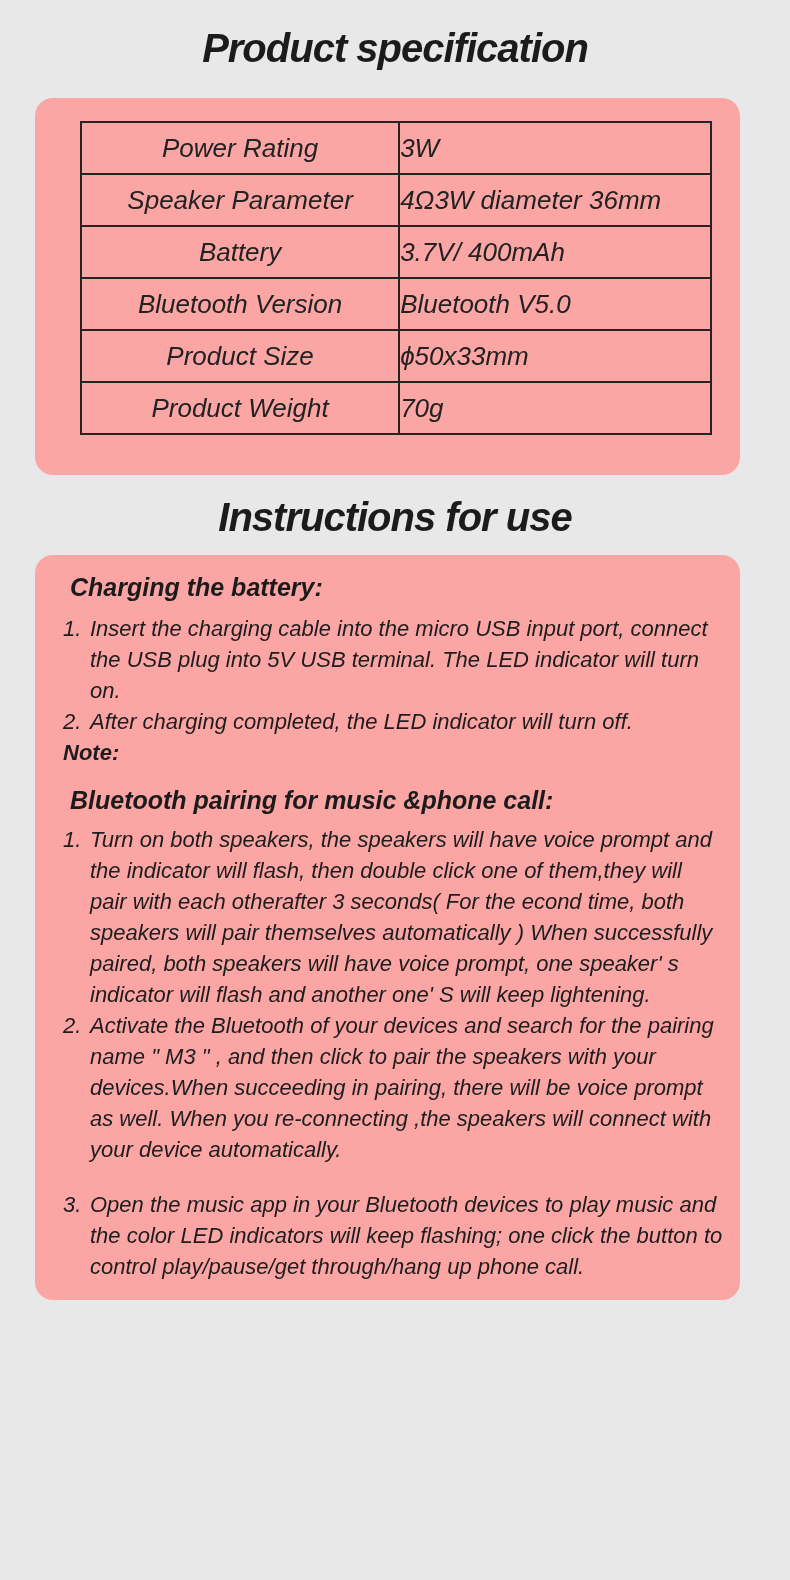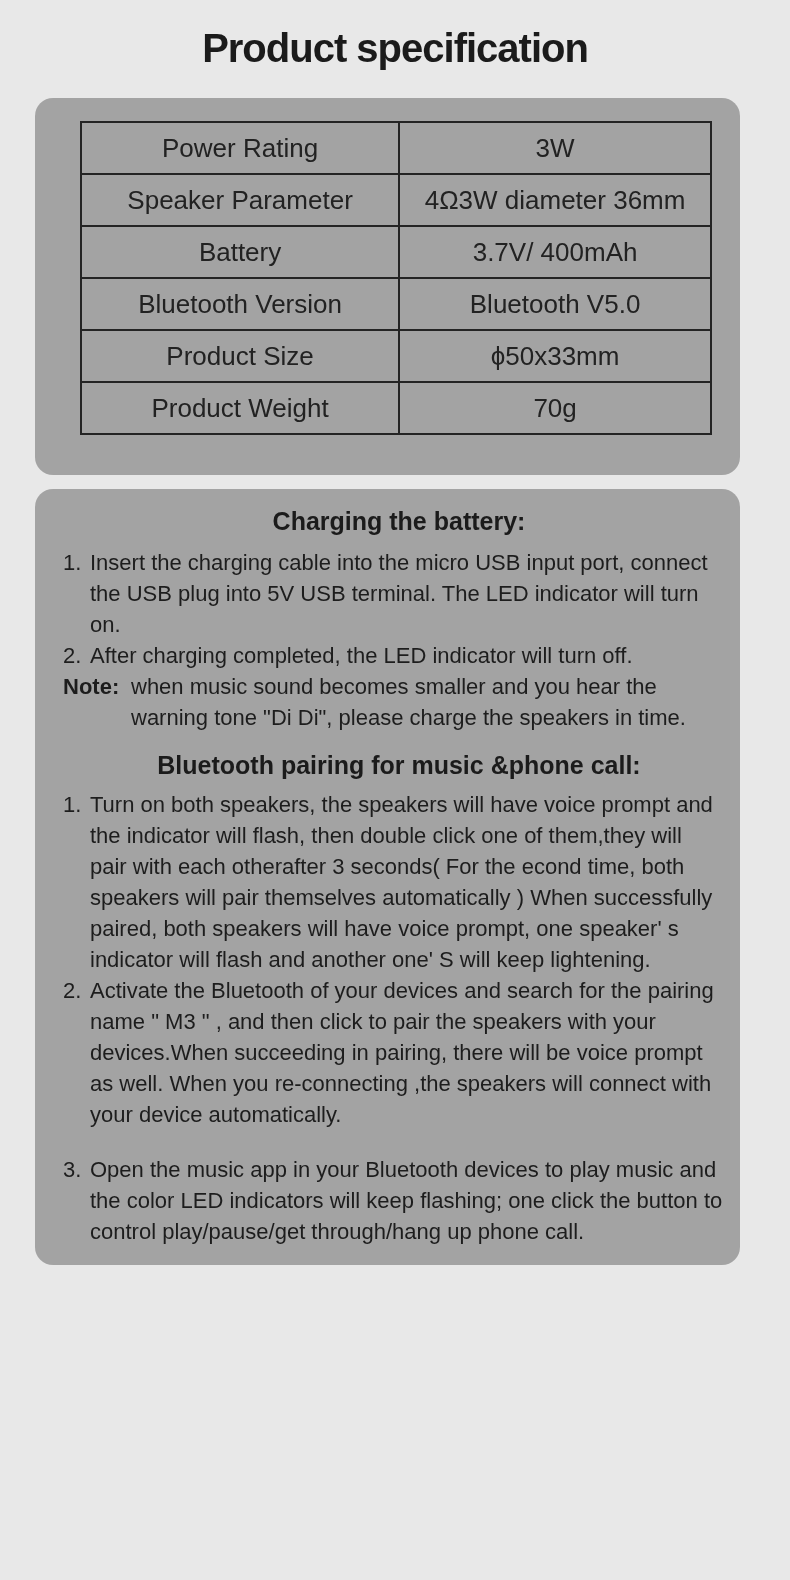--- a/index.html
+++ b/index.html
@@ -1,15 +1,15 @@
 <!DOCTYPE html>
 <html><head>
 <meta charset="utf-8">
 <style>
-  * { box-sizing: border-box; }
+  * { box-sizing: border-box; font-style: italic; }
   html, body { margin: 0; padding: 0; }
   body {
     width: 790px;
     height: 1580px;
     background: #e8e8e8;
     font-family: "Liberation Sans", sans-serif;
     color: #1d1d1d;
     overflow: hidden;
   }
   .page-title {
@@ -19,21 +19,21 @@
     font-size: 40px;
     line-height: 48px;
     font-weight: 700;
     letter-spacing: -1px;
     color: #1b1b1b;
   }
   .page-title.second {
     padding-top: 18px;
   }
   .card {
-    background: #a3a3a3;
+    background: #fca5a5;
     border-radius: 18px;
     margin: 26px 50px 0 35px;
   }
   .card.spec-card {
     padding: 23px 28px 40px 45px;
   }
   .card.instructions-card {
     margin-top: 14px;
     padding: 16px 12px 18px 28px;
   }
@@ -46,32 +46,31 @@
     height: 52px;
     font-size: 26px;
     color: #222;
     padding: 0;
   }
   td.spec-label-cell {
     width: 50.5%;
     text-align: center;
   }
   td.spec-value-cell {
-    text-align: center;
+    text-align: left;
     padding-left: 18px;
   }
   .section-heading {
     margin: 0;
     font-size: 25px;
     line-height: 32px;
     font-weight: 700;
     color: #1b1b1b;
     padding-left: 7px;
     margin-bottom: 10px;
-    text-align: center;
   }
   .section-heading.pairing {
     margin-top: 16px;
     margin-bottom: 8px;
   }
   .step {
     display: flex;
     font-size: 22px;
     line-height: 31px;
     color: #1d1d1d;
@@ -123,38 +122,38 @@
           <td class="spec-value-cell">ϕ50x33mm</td>
         </tr>
         <tr>
           <td class="spec-label-cell">Product Weight</td>
           <td class="spec-value-cell">70g</td>
         </tr>
       </tbody>
     </table>
   </section>
 
+  <h1 class="page-title second">Instructions for use</h1>
 
   <section class="card instructions-card">
 
     <h2 class="section-heading">Charging the battery:</h2>
 
     <div class="step">
       <span class="step-num">1.</span>
       <div class="step-text">Insert the charging cable into the micro USB input port, connect the USB plug into 5V USB terminal. The LED indicator will turn on.</div>
     </div>
 
     <div class="step">
       <span class="step-num">2.</span>
       <div class="step-text">After charging completed, the LED indicator will turn off.</div>
     </div>
 
     <div class="step note-row">
       <span class="step-num">Note:</span>
-      <div class="step-text">when music sound becomes smaller and you hear the warning tone "Di Di",  please charge the speakers in time.</div>
     </div>
 
     <h2 class="section-heading pairing">Bluetooth pairing for music &amp;phone call:</h2>
 
     <div class="step">
       <span class="step-num">1.</span>
       <div class="step-text">Turn on both speakers, the speakers will have voice prompt and the indicator will flash, then double click one of them,they will pair with each otherafter 3 seconds( For the  econd time, both speakers will pair themselves automatically ) When successfully paired, both speakers will have voice prompt, one speaker' s indicator will flash and another one' S will keep lightening.</div>
     </div>
 
     <div class="step">

